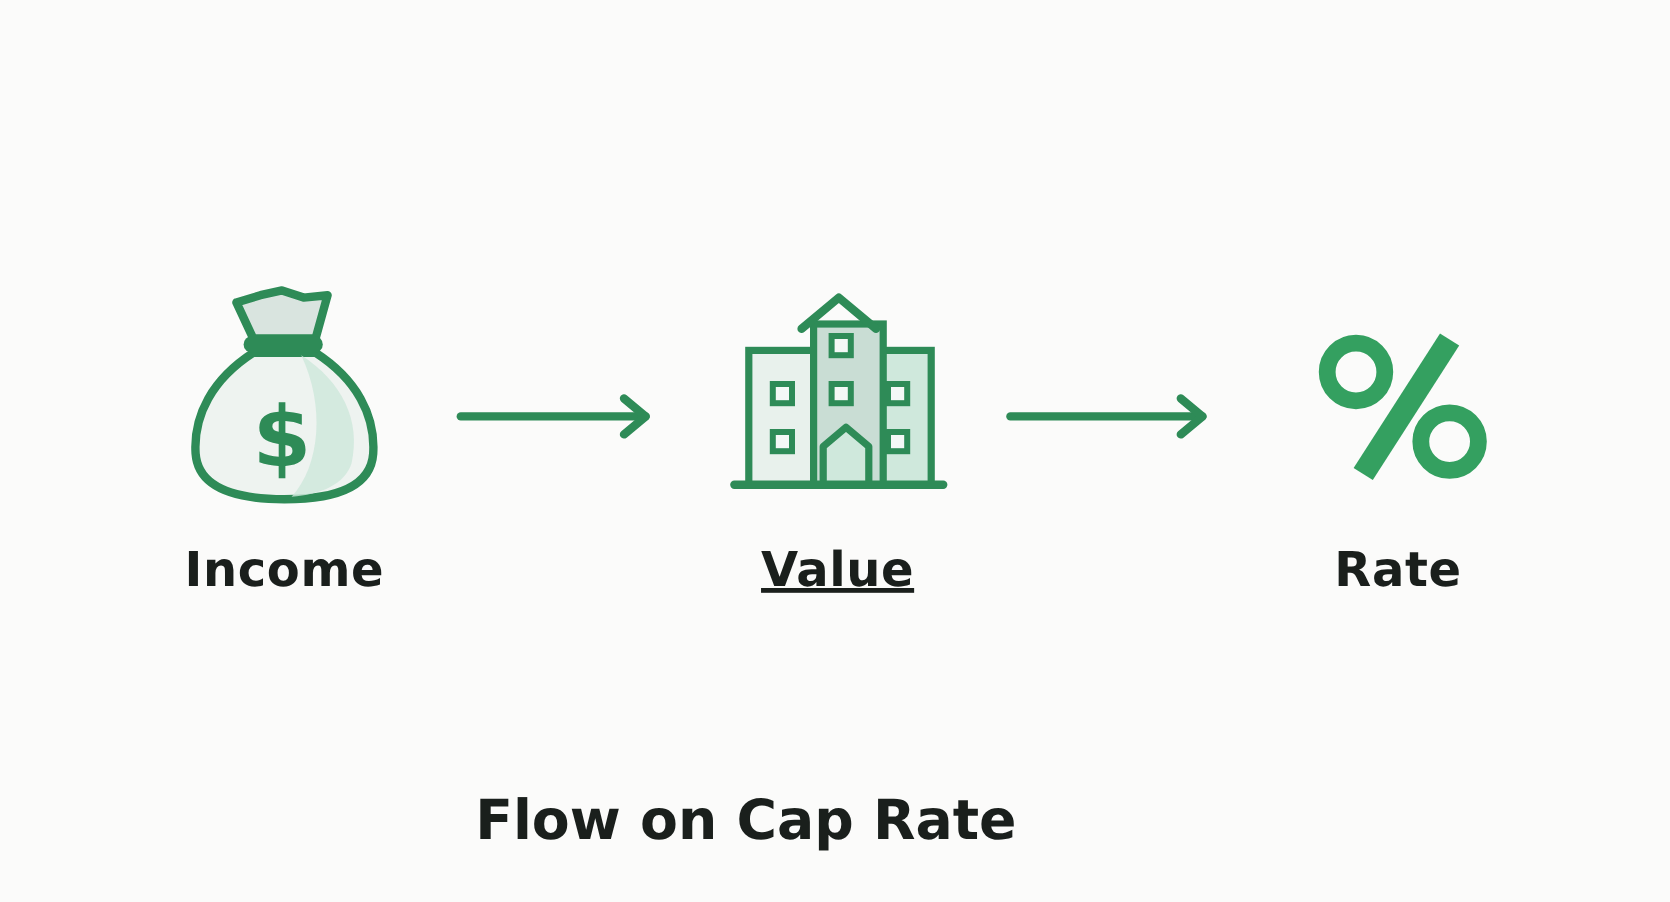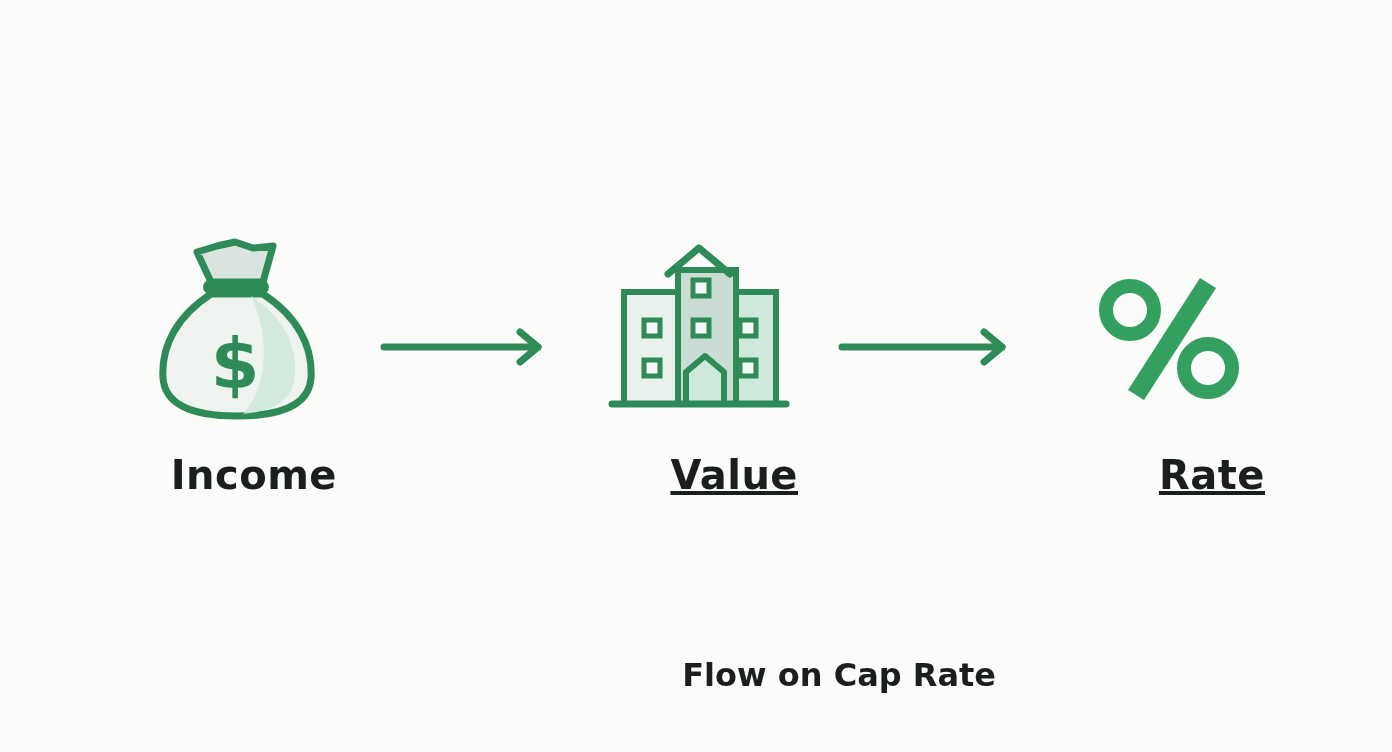--- a/index.html
+++ b/index.html
@@ -1,20 +1,20 @@
 <!DOCTYPE html>
 <html><head>
   <meta charset="utf-8">
   <style>
     html, body { margin:0; padding:0; }
     body { width:1392px; height:752px; background:#fbfbfa; position:relative; overflow:hidden;
       font-family:"DejaVu Sans", sans-serif; color:#1a1f1c; }
     .abs { position:absolute; }
-    .label { position:absolute; font-weight:bold; font-size:40px; text-align:right; letter-spacing:0.5px; }
-    .title { position:absolute; font-weight:bold; font-size:32px; text-align:right; width:600px; left:396px; top:656px; }
+    .label { position:absolute; font-weight:bold; font-size:40px; text-align:center; letter-spacing:0.5px; }
+    .title { position:absolute; font-weight:bold; font-size:46px; text-align:left; width:600px; left:396px; top:656px; }
   </style>
 </head>
 <body>
 
 <svg class="abs" style="left:155px;top:238px" width="165" height="185" viewBox="0 0 165 185">
   <path d="M42 14 L62 8 L80 4 L98 10 L118 8 L108 44 L56 44 Z" fill="#d9e4df" stroke="#2e8b57" stroke-width="7" stroke-linejoin="round"></path>
   <path d="M56 56 C22 78 6 108 8 140 C10 168 40 178 82 178 C124 178 154 168 156 140 C158 108 142 78 108 56 Z" fill="#eef3f0" stroke="#2e8b57" stroke-width="7" stroke-linejoin="round"></path>
   <path d="M96 58 C130 80 146 112 138 148 C132 166 112 174 88 176 C112 150 116 100 96 58 Z" fill="#cde7db" opacity="0.8"></path>
   <rect x="48" y="42" width="66" height="14" rx="7" fill="#2e8b57"></rect>
   <text x="80" y="150" text-anchor="middle" font-family="DejaVu Sans, sans-serif" font-weight="bold" font-size="70" fill="#2e8b57">$</text>
@@ -46,15 +46,15 @@
 </svg>
 
 <svg class="abs" style="left:1098px;top:272px" width="144" height="136" viewBox="0 0 144 136">
   <circle cx="32" cy="38" r="24" fill="none" stroke="#34a060" stroke-width="14"></circle>
   <circle cx="110" cy="96" r="24" fill="none" stroke="#34a060" stroke-width="14"></circle>
   <polygon points="102,6 118,16 46,128 30,118" fill="#34a060"></polygon>
 </svg>
 
 <div class="label" style="left:137px;top:452px;width:200px;">Income</div>
 <div class="label" style="left:598px;top:452px;width:200px;text-decoration:underline;">Value</div>
-<div class="label" style="left:1065px;top:452px;width:200px;text-decoration:underline;">Rate</div>
+<div class="label" style="left:1065px;top:452px;width:200px;">Rate</div>
 
 <div class="title">Flow on Cap Rate</div>
 
 </body></html>

